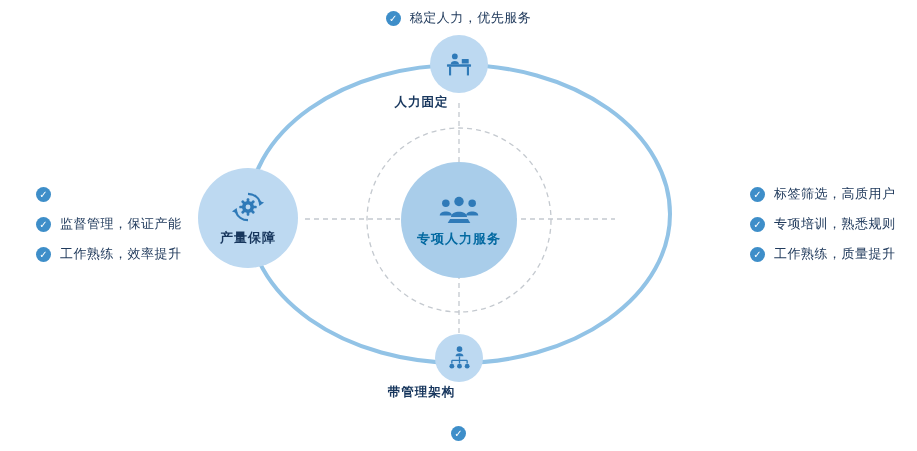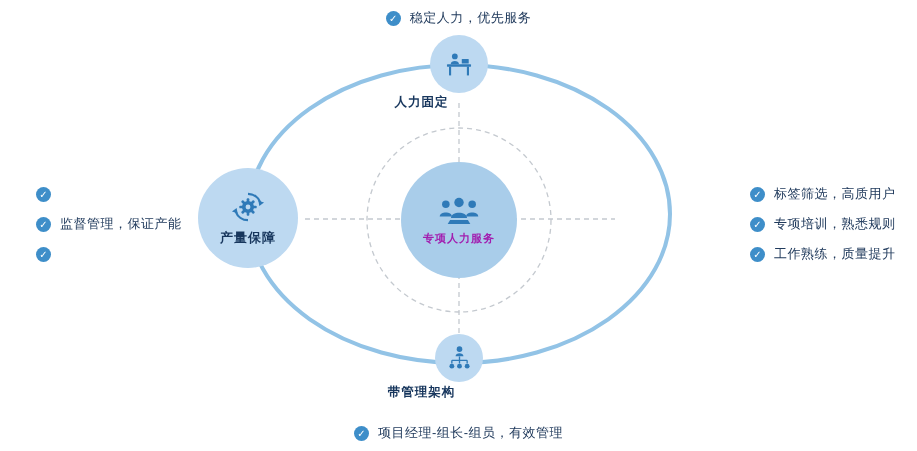--- a/index.html
+++ b/index.html
@@ -34,23 +34,23 @@
   .node-right  { left: 619px; top: 168px; width: 100px; height: 100px; }
 
   .node-label-inside {
     font-size: 13px;
     font-weight: 600;
     color: #17365D;
     letter-spacing: 1px;
     white-space: nowrap;
   }
   .center-label {
-    font-size: 11px;
+    font-size: 13px;
     font-weight: 700;
-    color: #a21caf;
+    color: #0369a1;
     letter-spacing: 1px;
     white-space: nowrap;
   }
   .node-label-outside {
     position: absolute;
     left: 0;
     width: 843px;
     text-align: center;
     font-size: 12.5px;
     font-weight: 600;
@@ -121,34 +121,34 @@
   <div class="bullet-row-centered bullets-top">
     <div class="bullet">
       <span class="check">✓</span>
       <span class="bullet-text">稳定人力，优先服务</span>
     </div>
   </div>
 
   <div class="bullet-row-centered bullets-bottom">
     <div class="bullet">
       <span class="check">✓</span>
-      <span class="bullet-text">项目经理-组长-组员，有效管理</span>
     </div>
   </div>
 
   <div class="bullet-col bullets-left">
     <div class="bullet">
       <span class="check">✓</span>
     </div>
     <div class="bullet">
       <span class="check">✓</span>
       <span class="bullet-text">监督管理，保证产能</span>
     </div>
     <div class="bullet">
       <span class="check">✓</span>
+      <span class="bullet-text">工作熟练，效率提升</span>
     </div>
   </div>
 
   <div class="bullet-col bullets-right">
     <div class="bullet">
       <span class="check">✓</span>
       <span class="bullet-text">标签筛选，高质用户</span>
     </div>
     <div class="bullet">
       <span class="check">✓</span>

